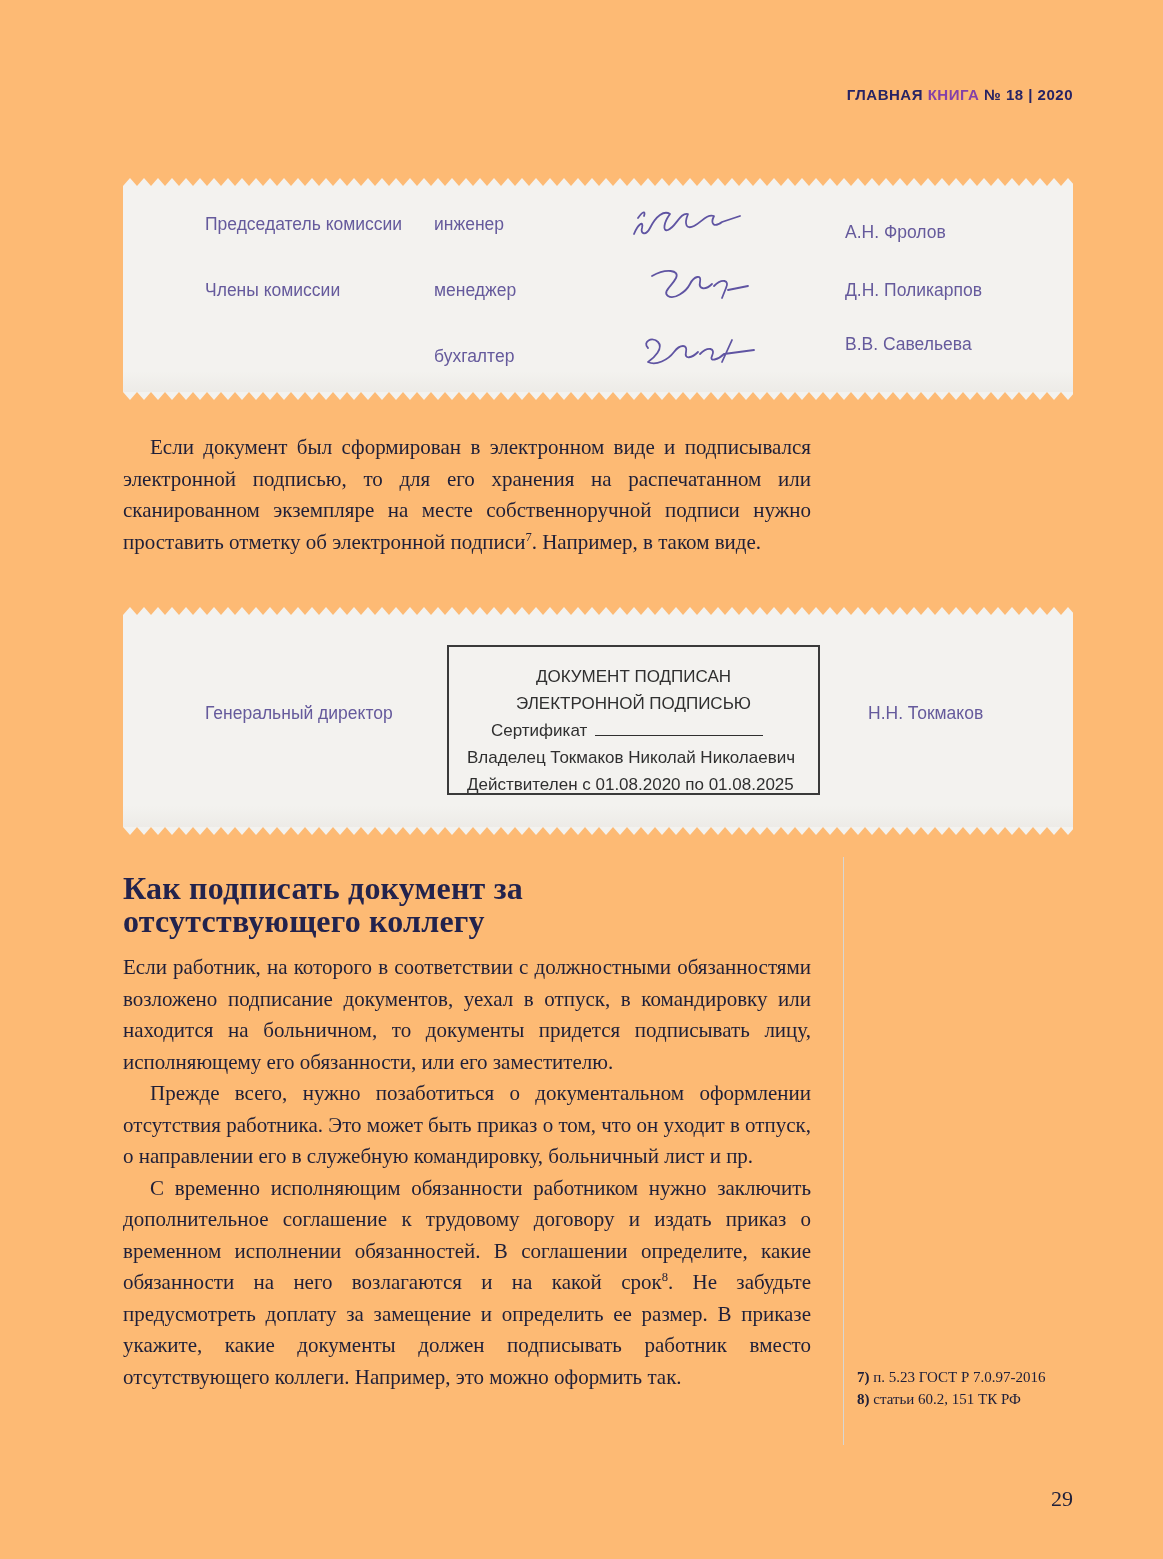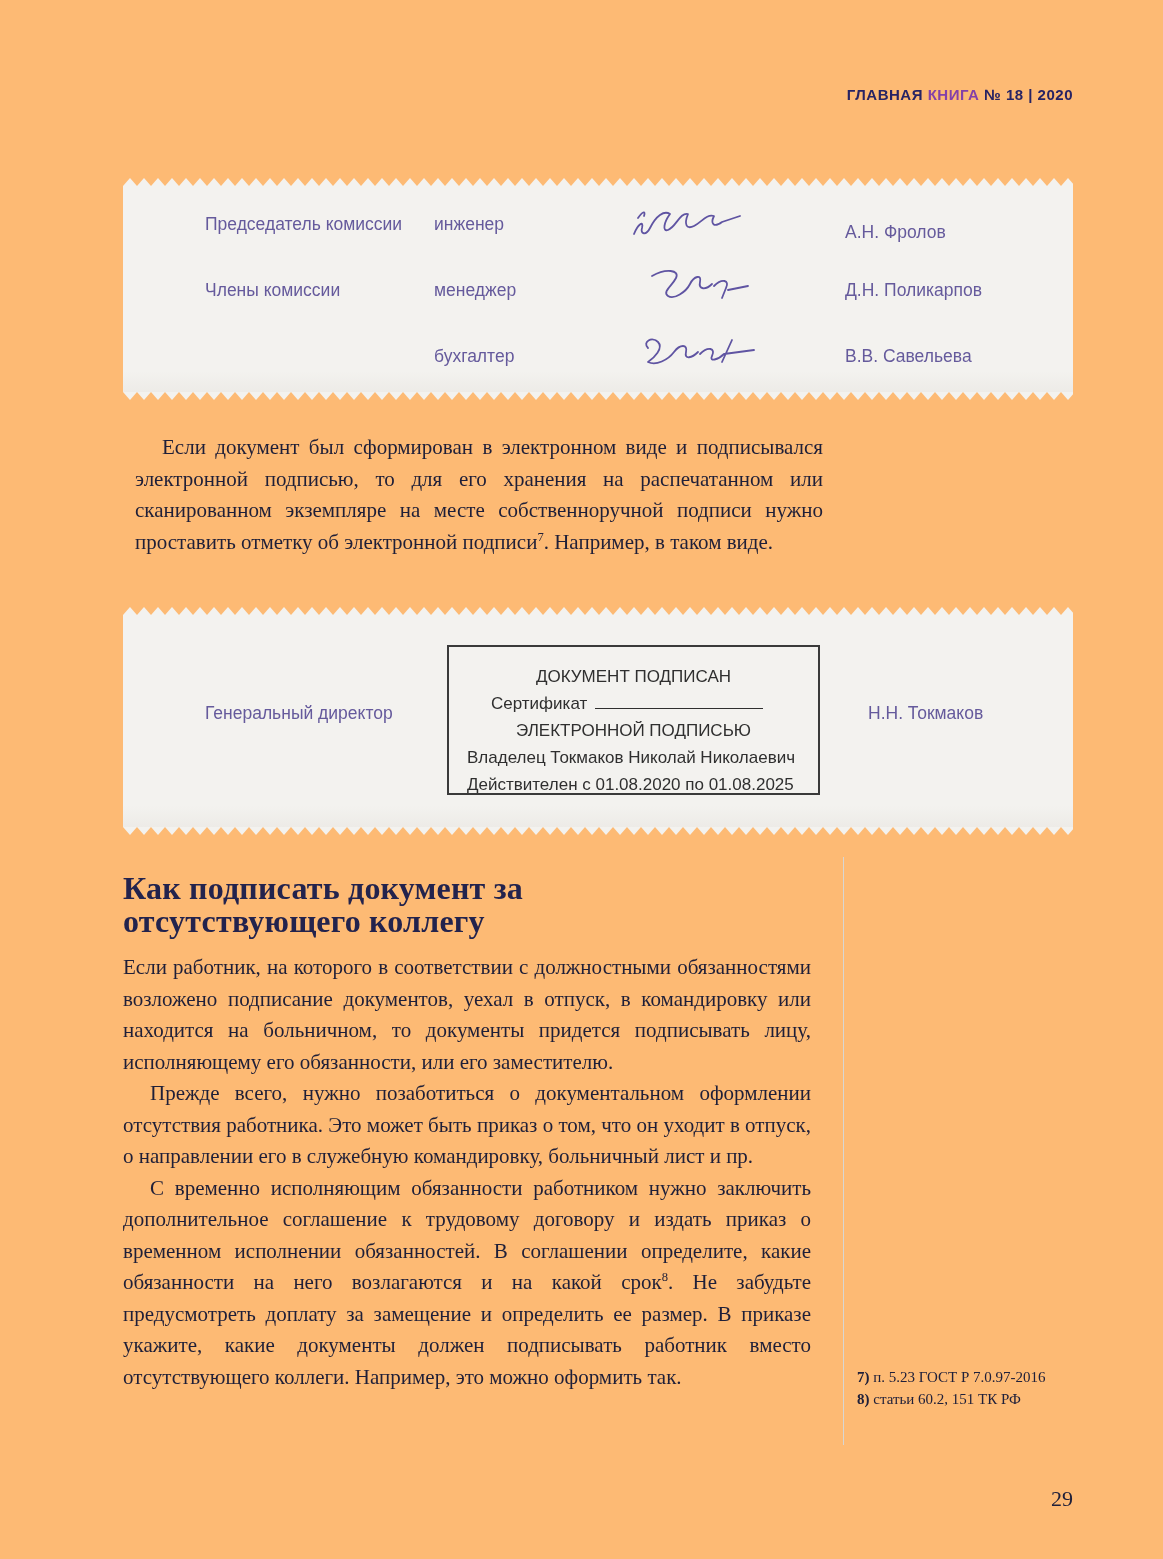--- a/index.html
+++ b/index.html
@@ -85,21 +85,20 @@
     position: absolute;
     left: 123px;
     top: 432px;
     width: 688px;
     font-size: 21px;
     line-height: 31.5px;
     text-align: justify;
     text-indent: 27px;
     color: #1f1f38;
     hyphens: auto;
-    margin-left: 12px;
     -webkit-hyphens: auto;
   }
   .section-heading {
     position: absolute;
     left: 123px;
     top: 872px;
     width: 600px;
     font-size: 32px;
     font-weight: bold;
     line-height: 33px;
@@ -192,21 +191,21 @@
         <span class="abs form-text" style="left:311px; top:94px">менеджер</span>
         <span class="abs form-text" style="left:722px; top:94px">Д.Н. Поликарпов</span>
         <svg class="sig" style="left:519px; top:76px" width="110" height="52" viewBox="0 0 110 52">
           <path d="M10 14 C24 6 38 8 34 16 C30 24 20 30 26 34 C32 38 44 30 48 22 C52 14 60 12 58 20 C56 28 64 28 70 22 M72 24 C80 16 88 18 84 26 L80 36 M86 28 L106 24"></path>
         </svg>
       </div>
 
       <div>
         <span class="abs form-text" style="left:82px;  top:160px"></span>
         <span class="abs form-text" style="left:311px; top:160px">бухгалтер</span>
-        <span class="abs form-text" style="left:722px; top:160px">В.В. Савельева</span>
+        <span class="abs form-text" style="left:722px; top:148px">В.В. Савельева</span>
         <svg class="sig" style="left:509px; top:146px" width="130" height="46" viewBox="0 0 130 46">
           <path d="M16 16 C10 10 20 4 26 10 C32 16 22 26 16 30 C24 34 36 28 42 20 C48 12 56 12 54 20 C52 28 60 26 66 20 M68 22 C76 14 84 16 80 24 C77 30 86 28 92 22 L122 18 M100 8 L90 30"></path>
         </svg>
       </div>
 
     </div>
     <svg class="tear" height="8" width="100%">
         <rect width="100%" height="8" fill="url(#zz-down)"></rect>
       </svg>
   </div>
@@ -218,22 +217,22 @@
   <div class="torn" style="top:607px">
     <svg class="tear" height="8" width="100%">
         <rect width="100%" height="8" fill="url(#zz-up)"></rect>
       </svg>
     <div class="torn-body" style="height:212px">
 
       <span class="abs form-text" style="left:82px; top:88px">Генеральный директор</span>
 
       <div class="stamp-box">
         <span class="stamp-line stamp-center">ДОКУМЕНТ ПОДПИСАН</span>
+        <span class="stamp-line stamp-center">ЭЛЕКТРОННОЙ ПОДПИСЬЮ</span>
         <span class="stamp-line stamp-cert"><span>Сертификат</span><span class="blank-line"></span></span>
-        <span class="stamp-line stamp-center">ЭЛЕКТРОННОЙ ПОДПИСЬЮ</span>
         <span class="stamp-line stamp-left">Владелец Токмаков Николай Николаевич</span>
         <span class="stamp-line stamp-left">Действителен с 01.08.2020 по 01.08.2025</span>
       </div>
 
       <span class="abs form-text" style="left:745px; top:88px">Н.Н. Токмаков</span>
 
     </div>
     <svg class="tear" height="8" width="100%">
         <rect width="100%" height="8" fill="url(#zz-down)"></rect>
       </svg>

